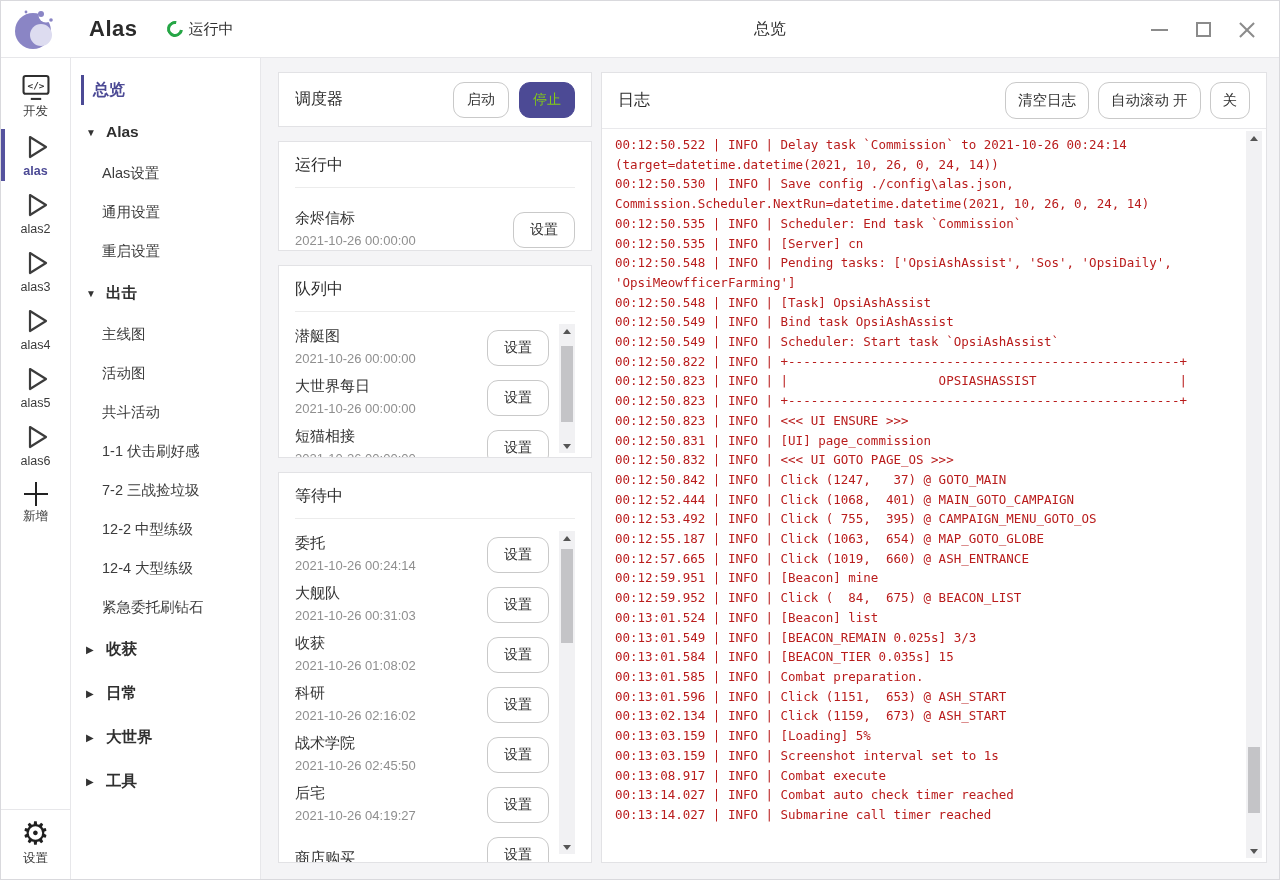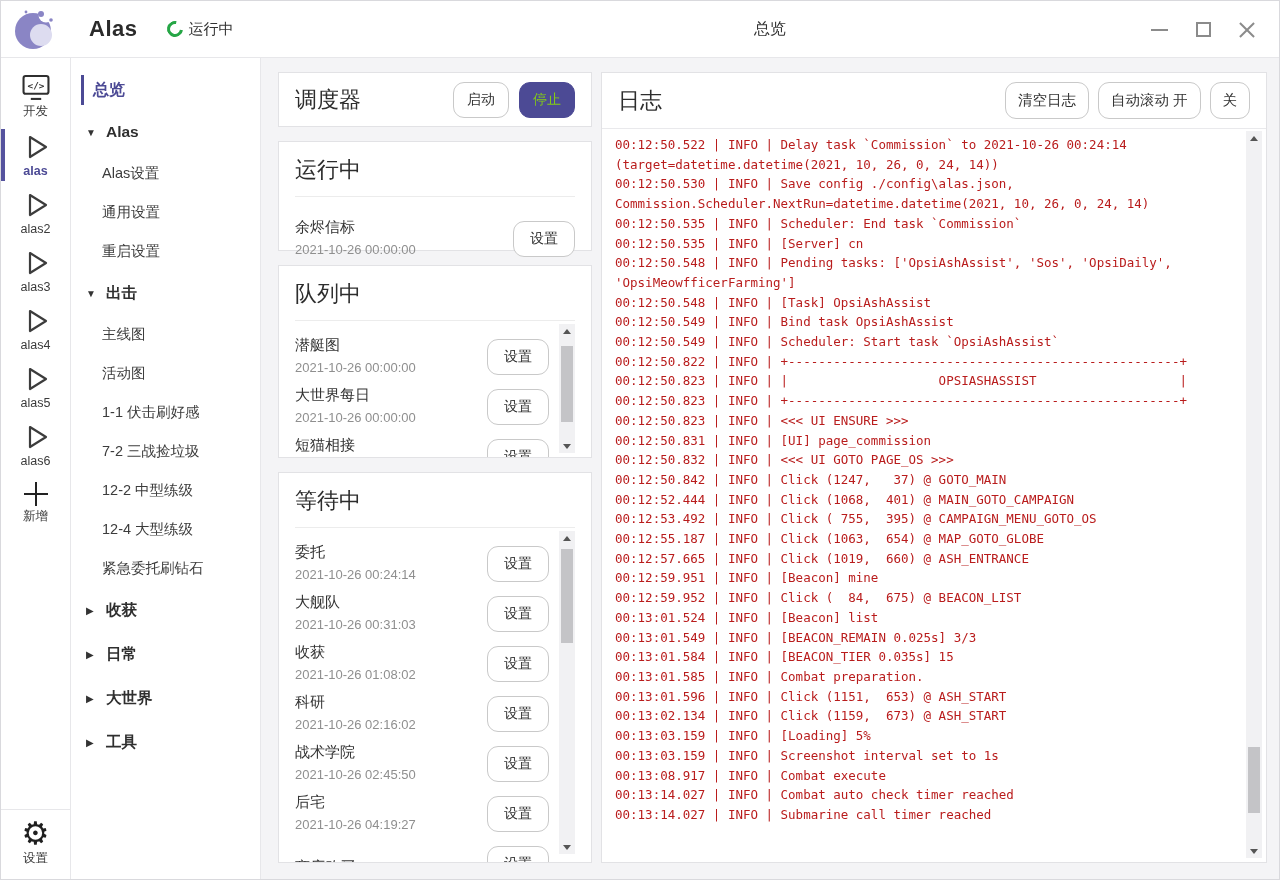--- a/index.html
+++ b/index.html
@@ -61,21 +61,21 @@
   .nav-item.link { height: 40px; padding-left: 22px; }
   .nav-item.link .nav-label { font-size: 16px; font-weight: 600; color: #2f2f2f; }
   .nav-item.link.active::before { content: ''; position: absolute; left: 10px; top: 5px; bottom: 5px; width: 3px; background: #4c4a95; }
   .nav-item.link.active .nav-label { color: #4c4a95; }
 
   
   .main-bg { position: absolute; top: 57px; left: 260px; right: 0; bottom: 0; background: #f4f4f6; z-index: 1; }
 
   
   .card { position: absolute; background: #fff; border: 1px solid #e2e2e5; z-index: 2; }
-  .card-title { font-size: 22px; color: #2d2d2d; }
+  .card-title { font-size: 16px; color: #2d2d2d; }
   .btn { font-family: inherit; font-size: 14px; color: #333; background: #fff; border: 1px solid #c9c9c9;
          padding: 8px 13px; cursor: pointer; border-radius: 11px; }
   .btn-primary { background: #4c4a95; border-color: #4c4a95; color: #84cc16; }
 
   .card-scheduler { left: 277px; top: 71px; width: 314px; height: 55px; display: flex; align-items: center; padding: 0 16px; }
   .sch-actions { margin-left: auto; display: flex; gap: 10px; }
 
   .card-running  { left: 277px; top: 140px; width: 314px; height: 110px; padding: 13px 16px; }
   .card-queued   { left: 277px; top: 264px; width: 314px; height: 193px; padding: 13px 16px 0; overflow: hidden; }
   .card-waiting  { left: 277px; top: 471px; width: 314px; height: 391px; padding: 13px 16px 8px; overflow: hidden; }
@@ -254,20 +254,24 @@
       <div class="nav-item child">
         <span class="nav-arrow"></span>
         <span class="nav-label">主线图</span>
       </div>
 
       <div class="nav-item child">
         <span class="nav-arrow"></span>
         <span class="nav-label">活动图</span>
       </div>
 
+      <div class="nav-item child">
+        <span class="nav-arrow"></span>
+        <span class="nav-label">共斗活动</span>
+      </div>
 
       <div class="nav-item child">
         <span class="nav-arrow"></span>
         <span class="nav-label">1-1 伏击刷好感</span>
       </div>
 
       <div class="nav-item child">
         <span class="nav-arrow"></span>
         <span class="nav-label">7-2 三战捡垃圾</span>
       </div>

